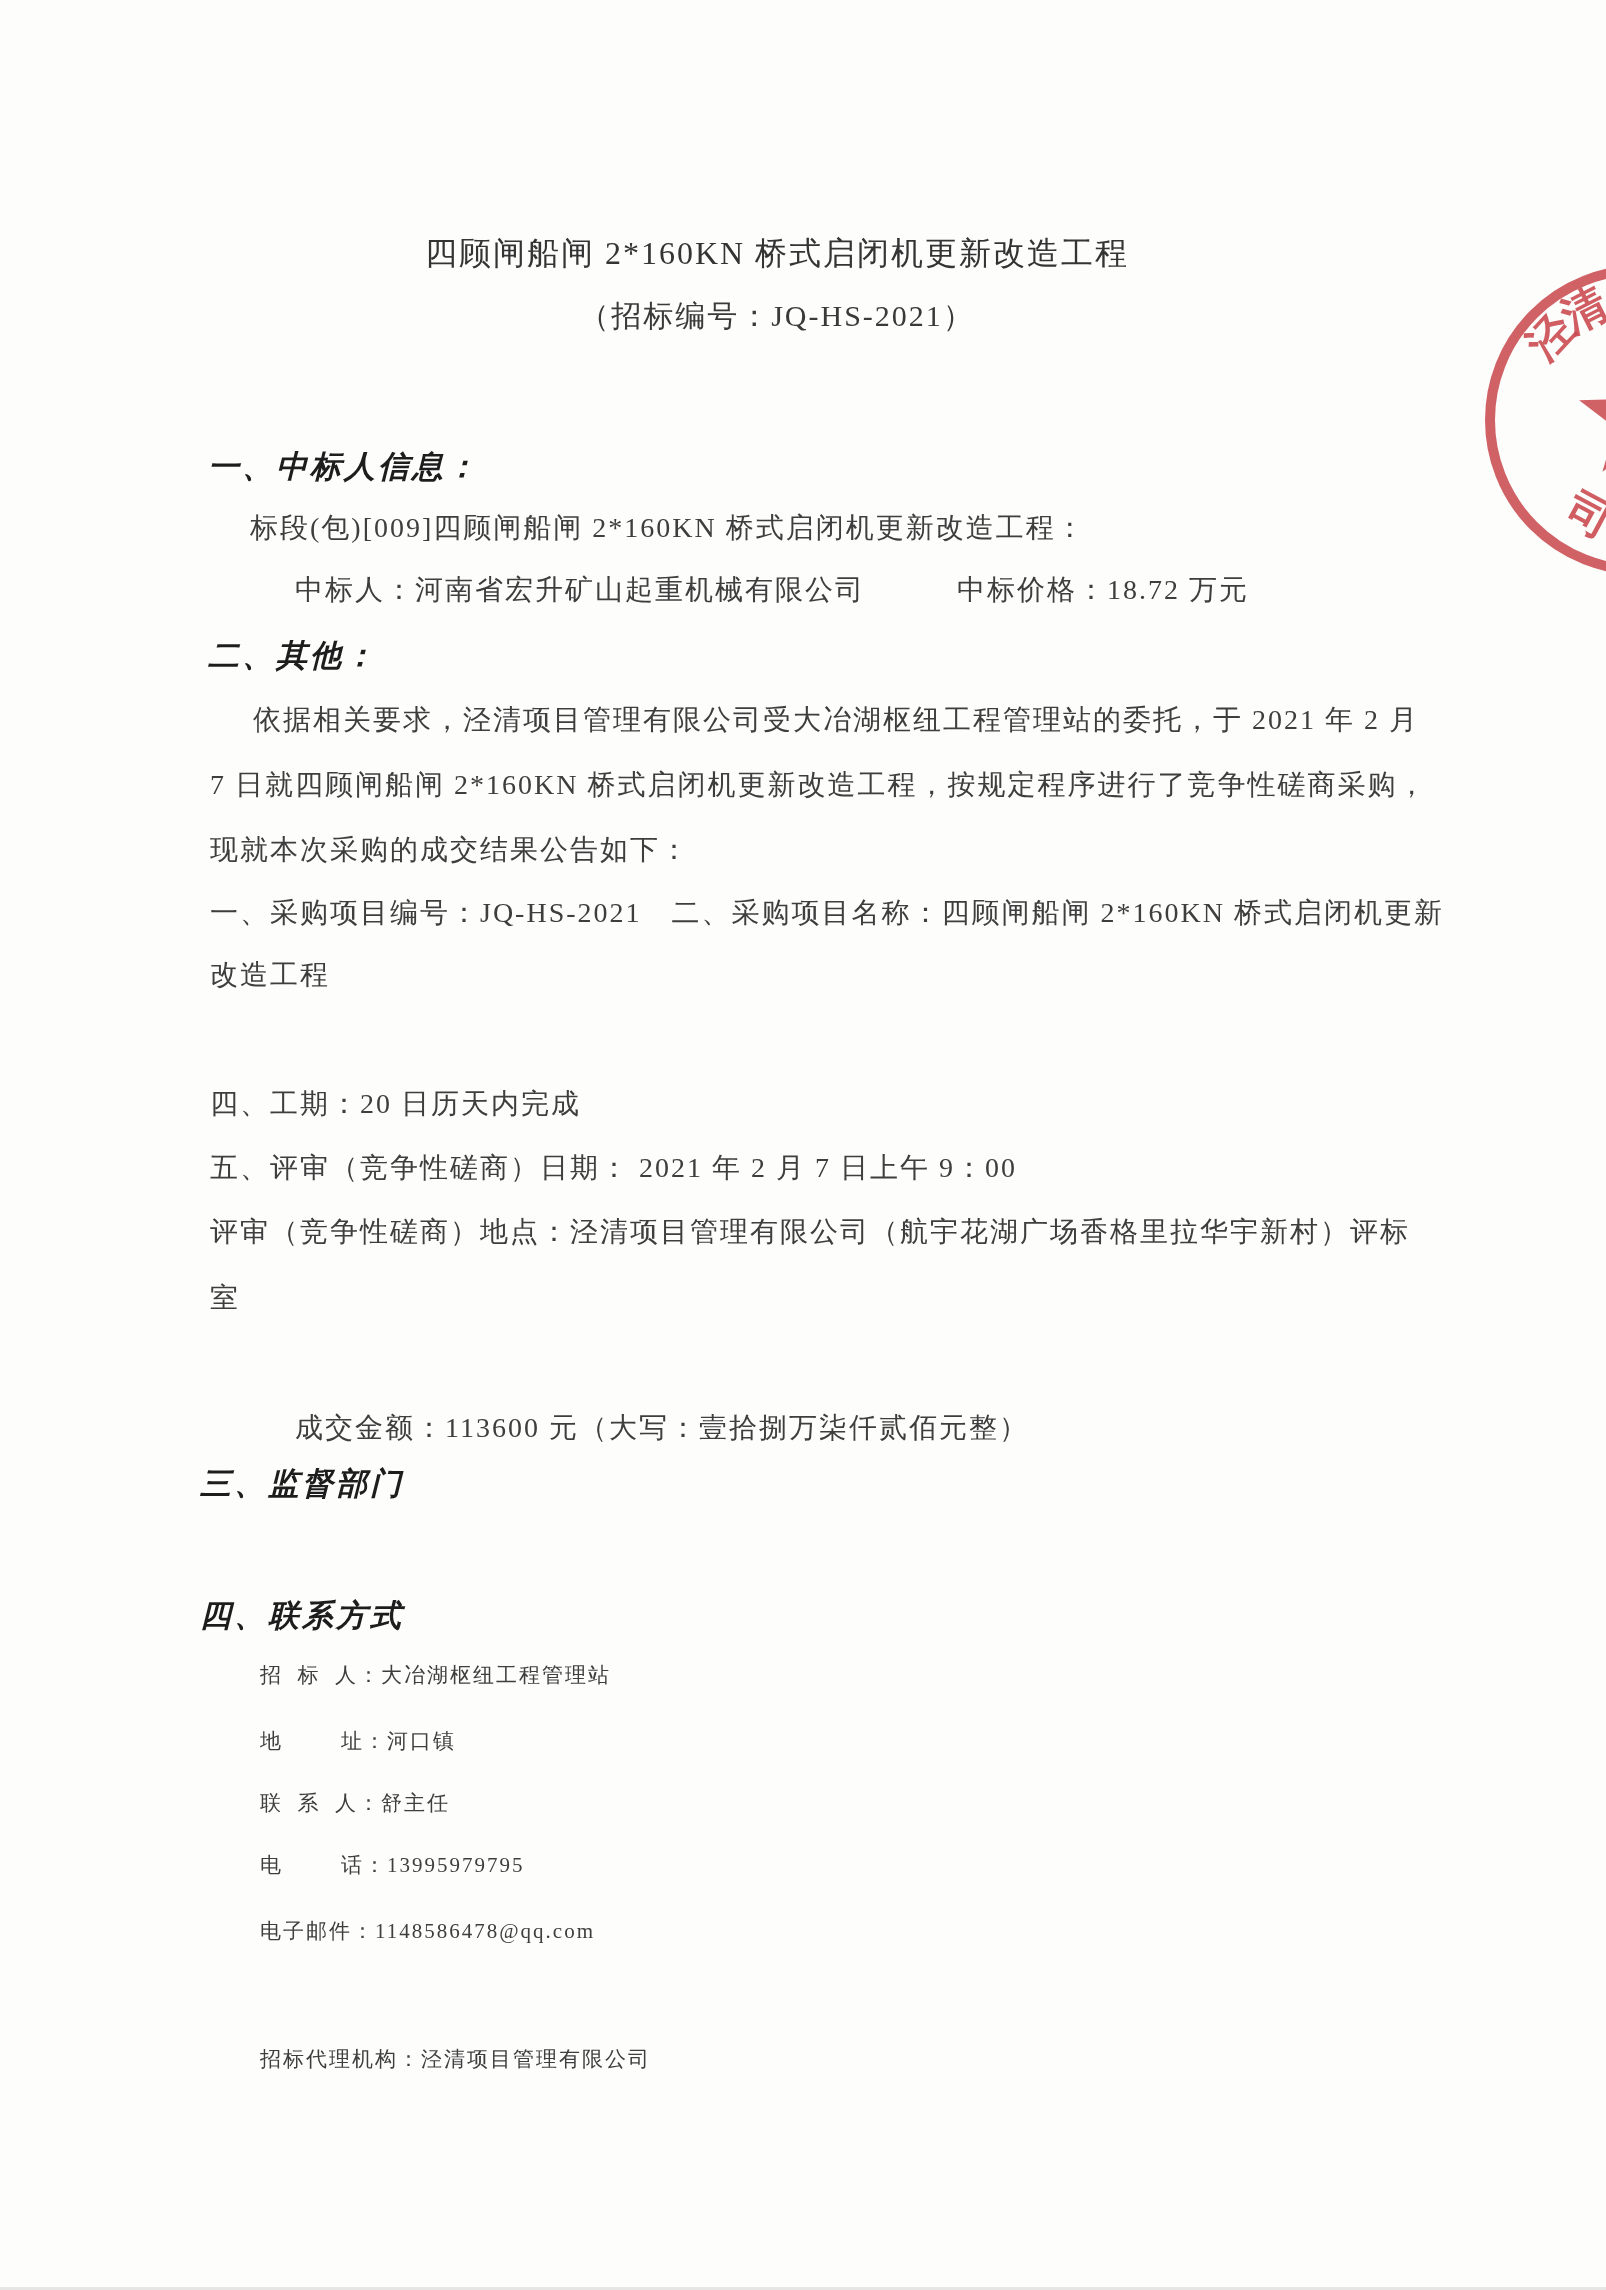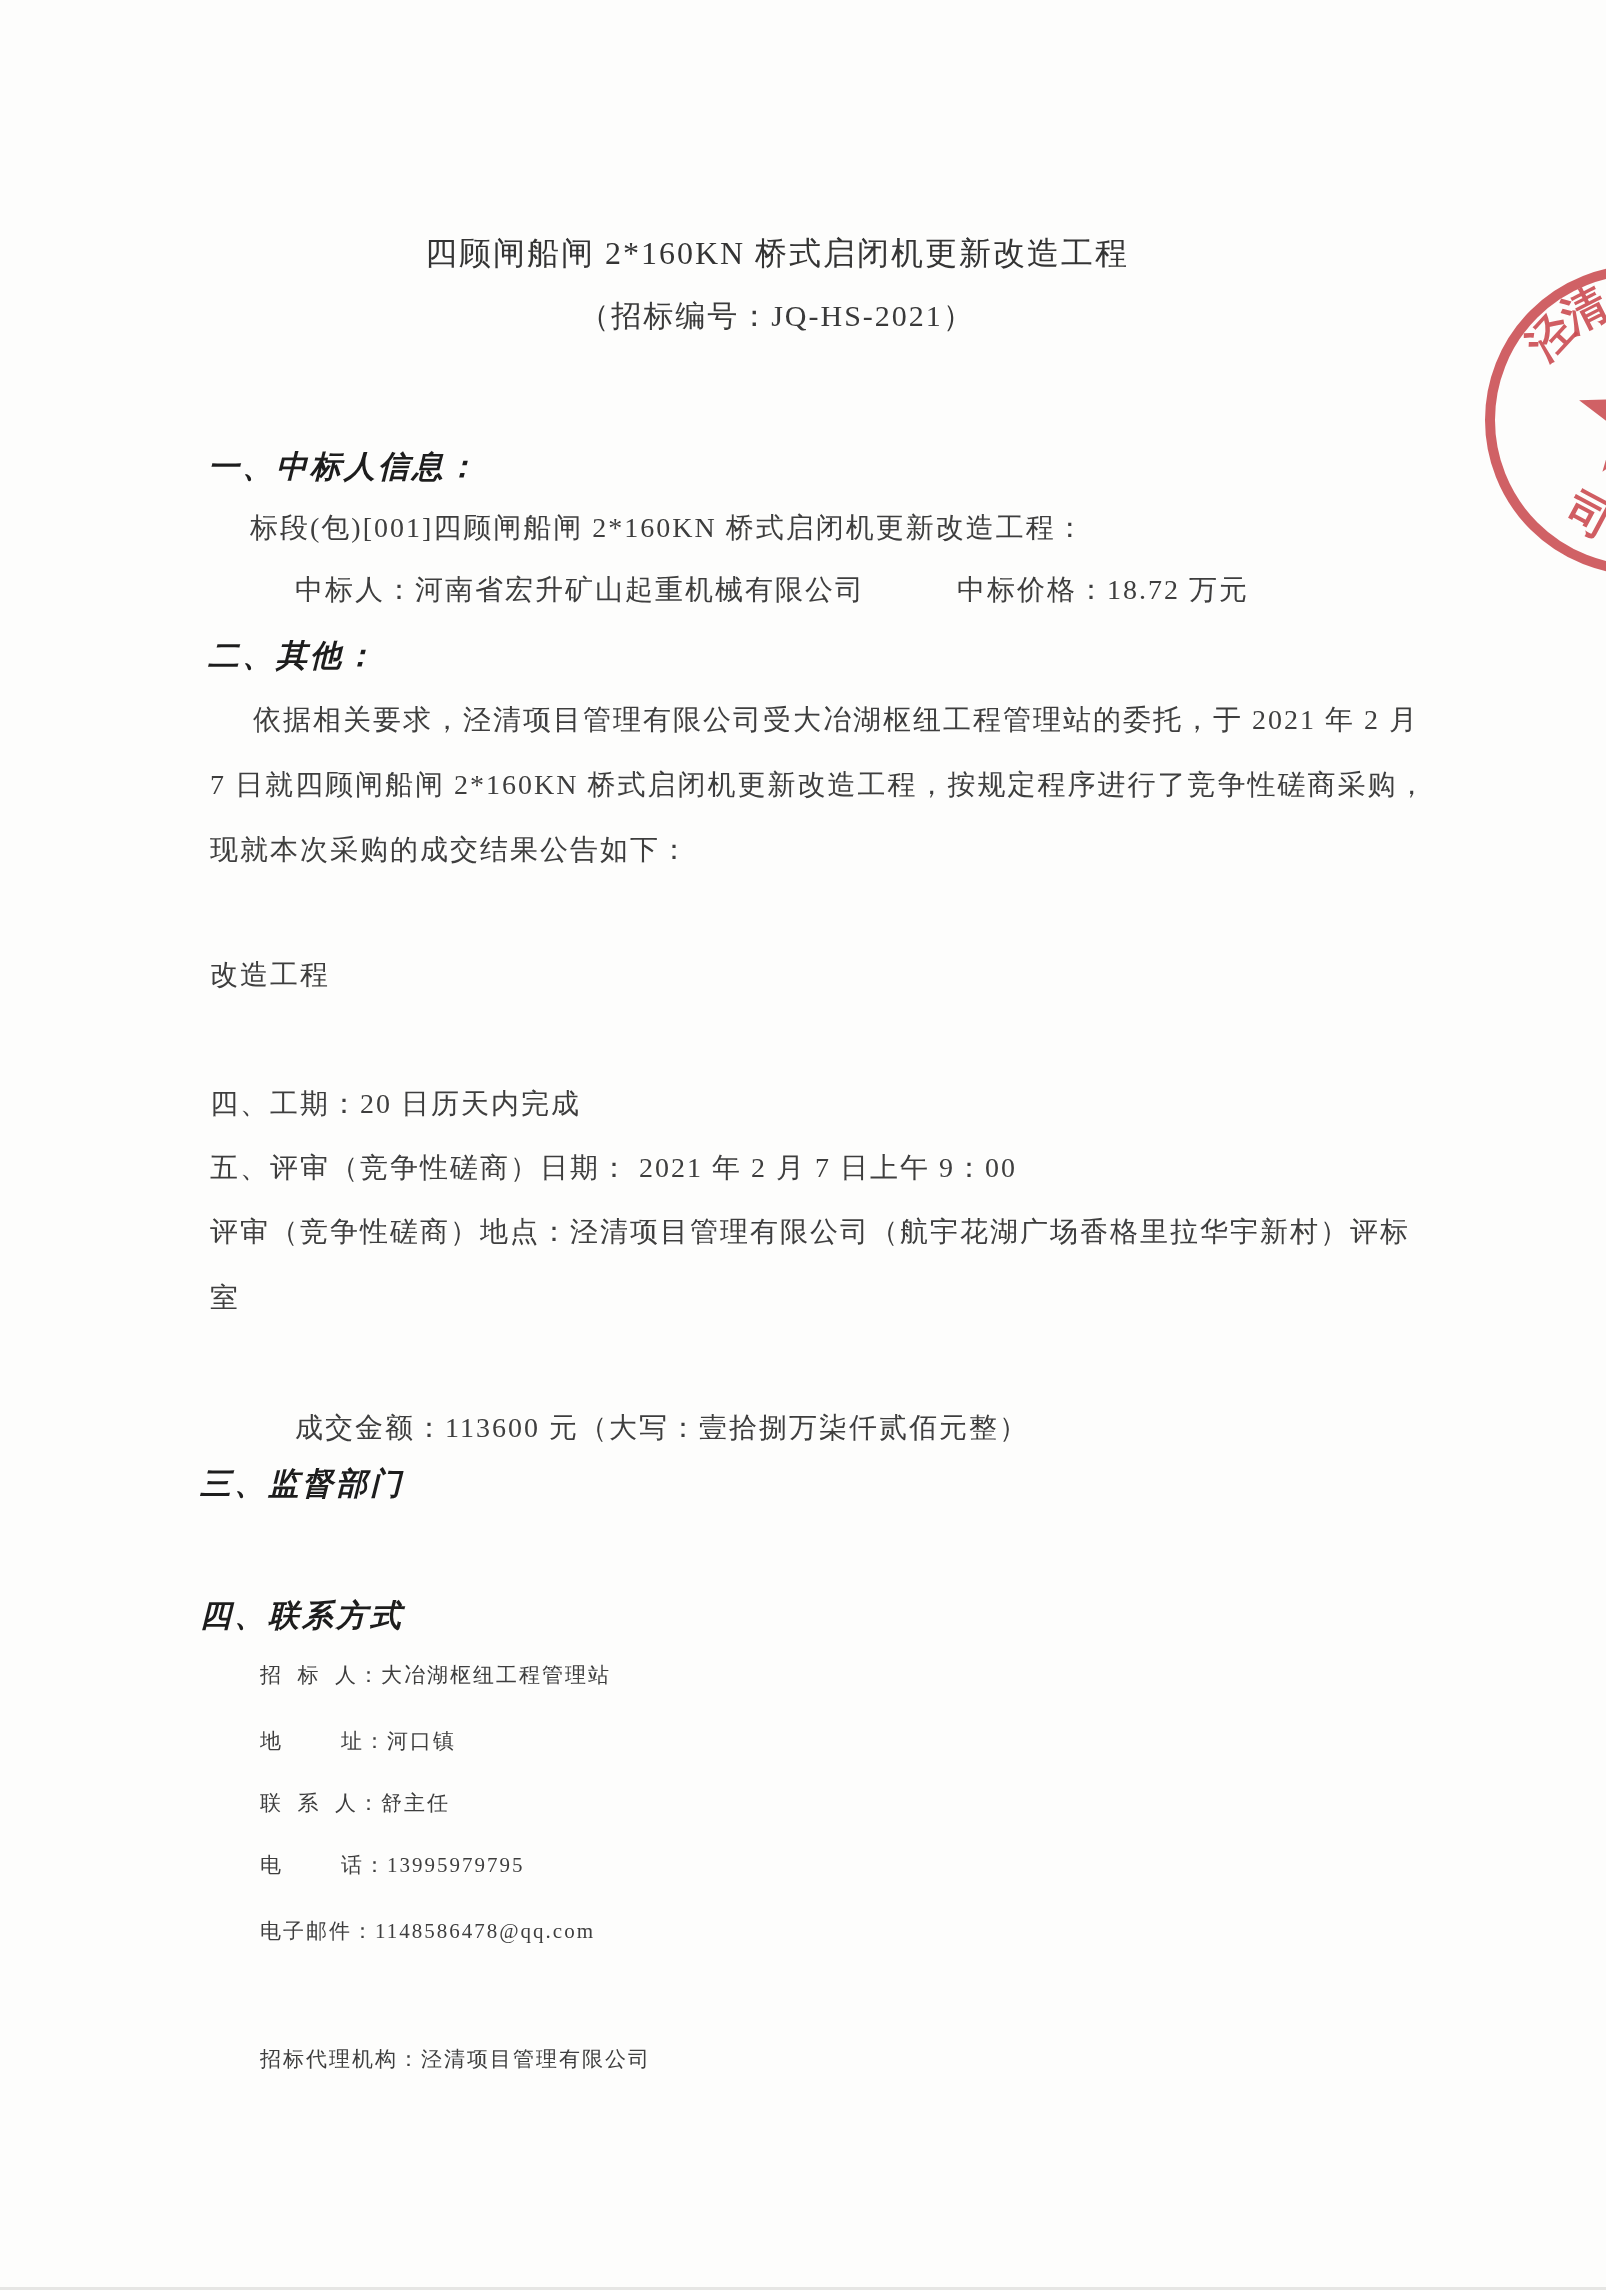--- a/index.html
+++ b/index.html
@@ -74,28 +74,29 @@
     <polygon points="190,101 205.3,144 250.9,145.2 214.7,173 227.6,216.8 190,191 152.4,216.8 165.3,173 129.1,145.2 174.7,144" fill="#c63c42" fill-opacity="0.88"></polygon>
     <text transform="translate(190,165) rotate(-47) translate(0,-118)" text-anchor="middle" dominant-baseline="middle" fill="#c63c42" fill-opacity="0.9">泾</text>
     <text transform="translate(190,165) rotate(-27) translate(0,-118)" text-anchor="middle" dominant-baseline="middle" fill="#c63c42" fill-opacity="0.9">清</text>
     <text transform="translate(190,165) rotate(-152) translate(0,-112) rotate(180)" text-anchor="middle" dominant-baseline="middle" fill="#c63c42" fill-opacity="0.9">司</text>
   </svg>
 
   <div class="title" style="top:232px">四顾闸船闸 2*160KN 桥式启闭机更新改造工程</div>
   <div class="subtitle" style="top:296px">（招标编号：JQ-HS-2021）</div>
 
   <div class="heading" style="left:208px; top:446px">一、中标人信息：</div>
-  <div class="line" style="left:250px; top:510px">标段(包)[001]四顾闸船闸 2*160KN 桥式启闭机更新改造工程：</div>
+  <div class="line" style="left:250px; top:510px">标段(包)[009]四顾闸船闸 2*160KN 桥式启闭机更新改造工程：</div>
   <div class="line" style="left:295px; top:572px">中标人：河南省宏升矿山起重机械有限公司</div>
   <div class="line" style="left:957px; top:572px">中标价格：18.72 万元</div>
 
   <div class="heading" style="left:208px; top:635px">二、其他：</div>
   <div class="line" style="left:253px; top:702px">依据相关要求，泾清项目管理有限公司受大冶湖枢纽工程管理站的委托，于 2021 年 2 月</div>
   <div class="line" style="left:210px; top:767px">7 日就四顾闸船闸 2*160KN 桥式启闭机更新改造工程，按规定程序进行了竞争性磋商采购，</div>
   <div class="line" style="left:210px; top:832px">现就本次采购的成交结果公告如下：</div>
+  <div class="line" style="left:210px; top:895px">一、采购项目编号：JQ-HS-2021　二、采购项目名称：四顾闸船闸 2*160KN 桥式启闭机更新</div>
   <div class="line" style="left:210px; top:957px">改造工程</div>
   <div class="line" style="left:210px; top:1086px">四、工期：20 日历天内完成</div>
   <div class="line" style="left:210px; top:1150px">五、评审（竞争性磋商）日期： 2021 年 2 月 7 日上午 9：00</div>
   <div class="line" style="left:210px; top:1214px">评审（竞争性磋商）地点：泾清项目管理有限公司（航宇花湖广场香格里拉华宇新村）评标</div>
   <div class="line" style="left:210px; top:1280px">室</div>
   <div class="line" style="left:295px; top:1410px">成交金额：113600 元（大写：壹拾捌万柒仟贰佰元整）</div>
 
   <div class="heading" style="left:200px; top:1463px">三、监督部门</div>
 
   <div class="heading" style="left:200px; top:1595px">四、联系方式</div>

